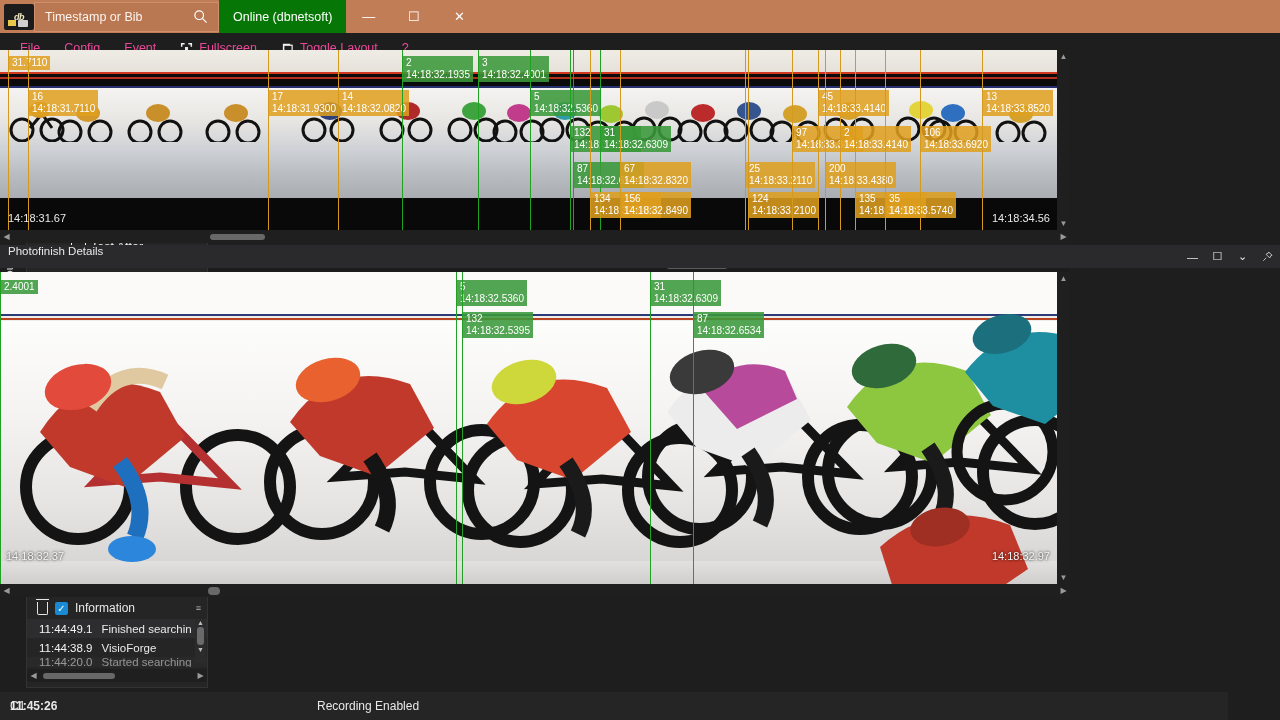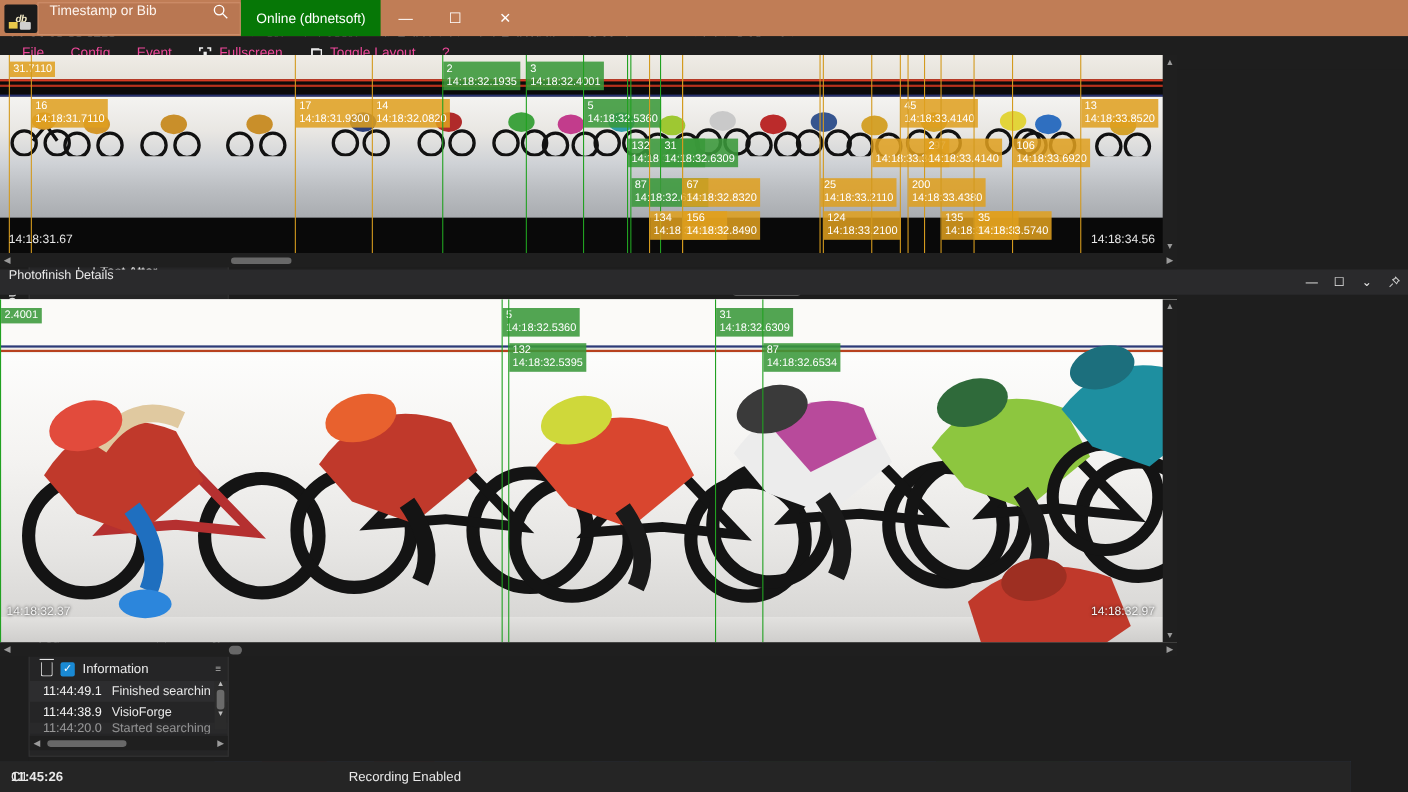--- a/index.html
+++ b/index.html
@@ -11,21 +11,21 @@
   .titlebar { position:absolute; left:0; top:0; width:1280px; height:33px;
     background:#c07d56; display:flex; align-items:center; }
   .tb-logo { width:30px; height:26px; margin-left:4px; position:relative;
      background:#1b1b1b; border-radius:2px; display:flex; align-items:center; justify-content:center;}
   .tb-logo .db { color:#f2e9c5; font-size:9px; font-style:italic; font-weight:bold; letter-spacing:-0.5px;}
   .tb-logo .sq { position:absolute; left:4px; bottom:4px; width:8px; height:6px; background:#e8c84a; }
   .tb-logo .sq2 { position:absolute; left:14px; bottom:3px; width:10px; height:7px; background:#cfcfcf; border-radius:1px;}
   .tb-title { flex:1; text-align:center; font-size:13.5px; font-weight:bold; color:#ffffff;
      text-shadow:0 1px 1px rgba(0,0,0,.25); padding-left:200px;}
   .tb-search { width:185px; height:30px; background:#b97752; border:1px solid #cf8f6c;
-     display:flex; justify-content:space-between; padding:0 10px; margin-right:0px;}
+     display:flex; align-items:center; justify-content:space-between; padding:0 10px; margin-right:0px;}
   .tb-search span { font-size:12.5px; color:#fdf4ee; }
   .tb-online { background:#067706; color:#fff; font-size:12.5px; height:33px; padding:0 14px;
      display:flex; align-items:center; }
   .tb-btn { width:45px; height:33px; display:flex; align-items:center; justify-content:center;
      color:#fff; font-size:13px; }
   .tb-btn.close { width:46px; }
 
   
   .menubar { position:absolute; left:0; top:33px; width:1280px; height:30px;
     background:#1e1e1e; display:flex; align-items:center; padding-left:8px; }
@@ -568,21 +568,21 @@
           <div class="mtag o" style="left: 746px; top: 112px;">
             <div>25</div>
             <div>14:18:33.2110</div>
           </div>
           <div class="marker mk-orange" style="left: 748px;"></div>
           <div class="mtag o" style="left: 749px; top: 142px;">
             <div>124</div>
             <div>14:18:33.2100</div>
           </div>
           <div class="marker mk-orange" style="left: 792px;"></div>
-          <div class="mtag o" style="left: 793px; top: 76px; text-align: right;">
+          <div class="mtag o" style="left: 793px; top: 76px;">
             <div>97</div>
             <div>14:18:33.3400</div>
           </div>
           <div class="marker mk-orange" style="left: 840px;"></div>
           <div class="mtag o" style="left: 841px; top: 76px;">
             <div>2</div>
             <div>14:18:33.4140</div>
           </div>
           <div class="marker mk-orange" style="left: 818px;"></div>
           <div class="mtag o" style="left: 819px; top: 40px;">

